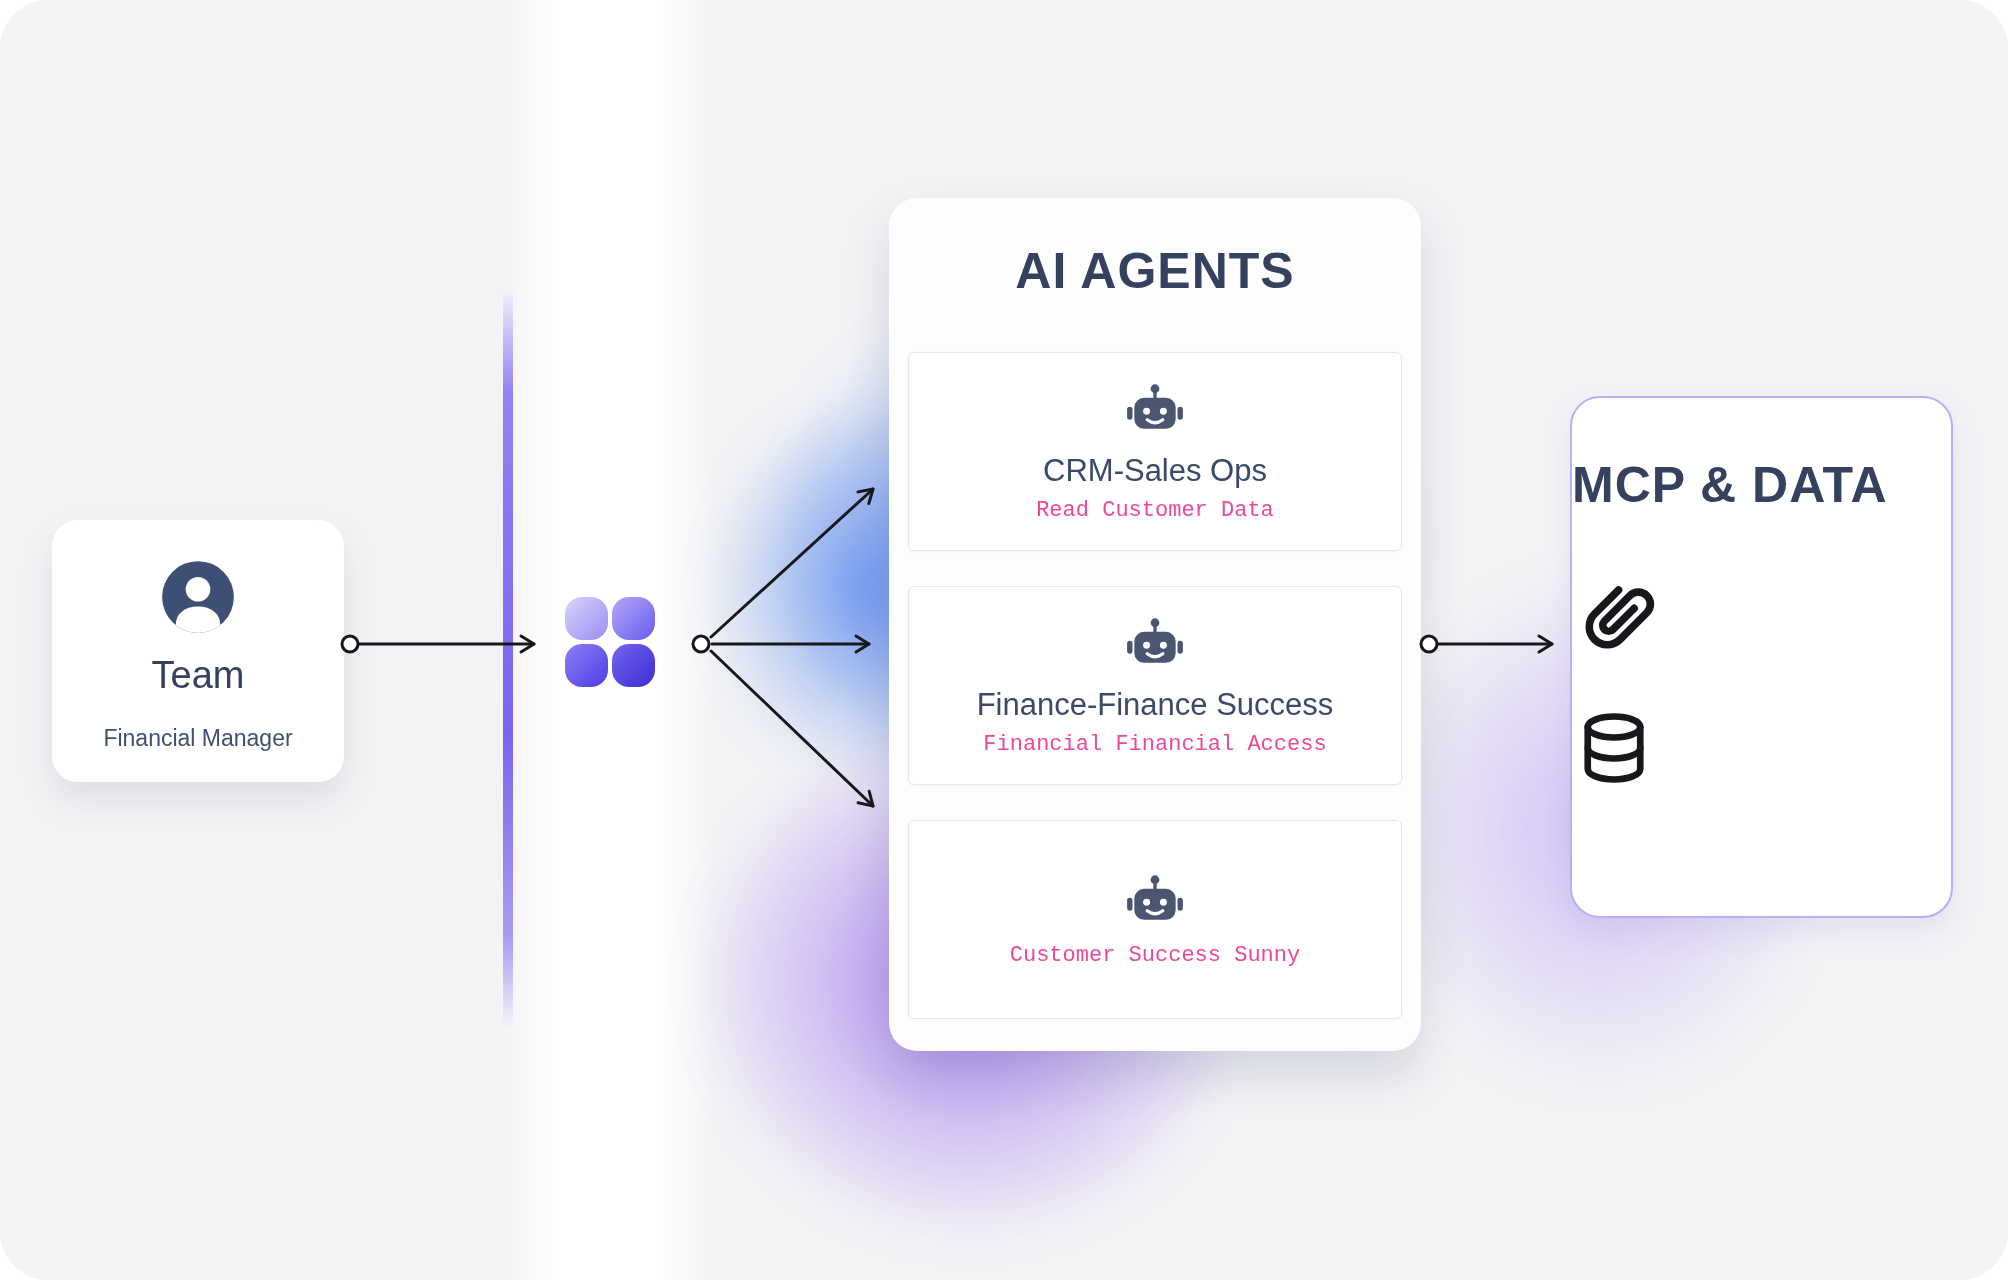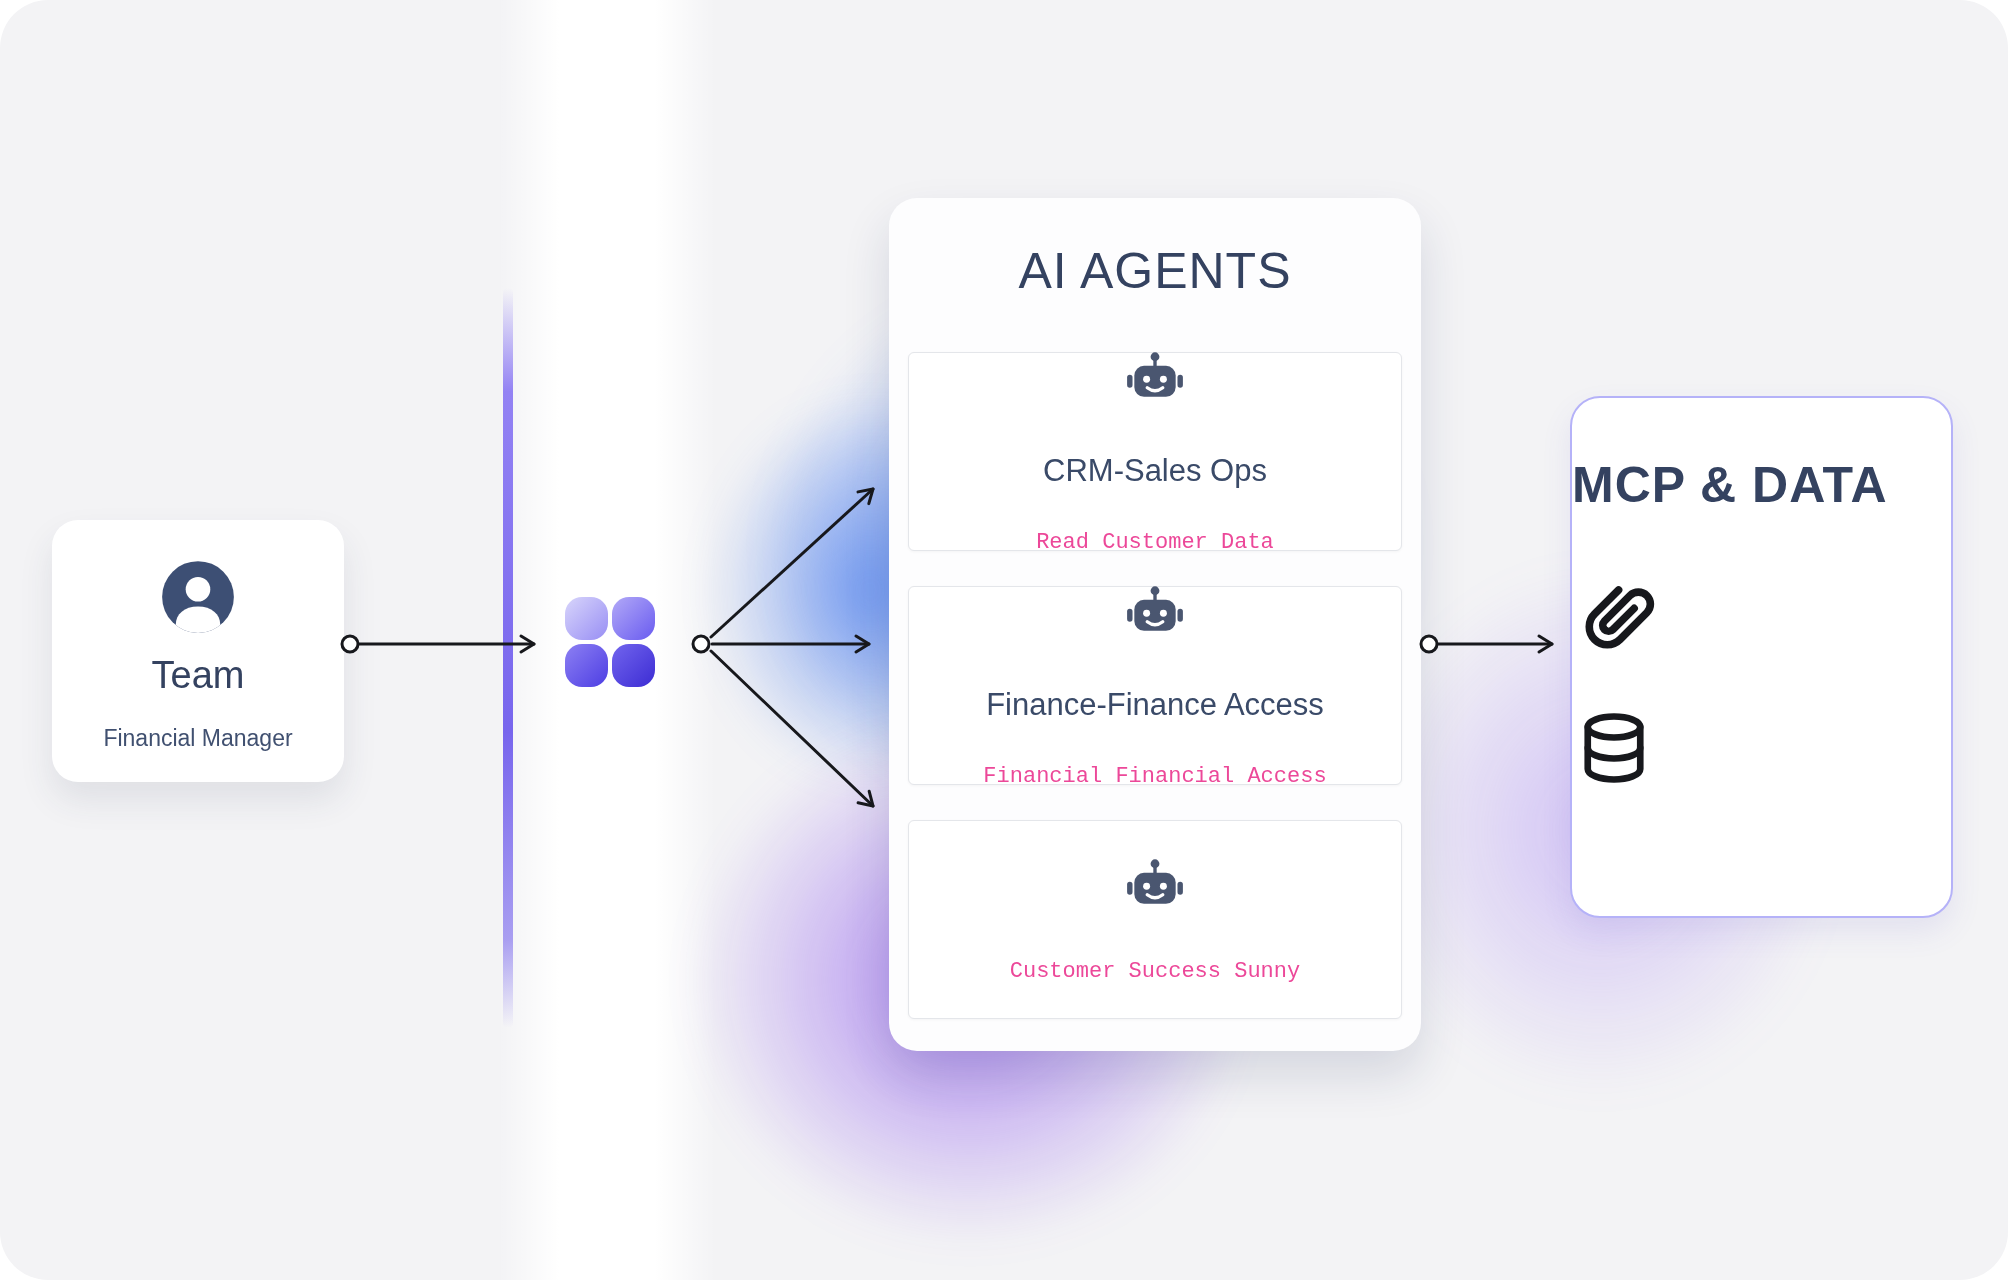--- a/index.html
+++ b/index.html
@@ -91,35 +91,34 @@
     width: 532px; height: 853px;
     background: #fdfdfe;
     border-radius: 28px;
     box-shadow: 0 24px 48px rgba(30,41,90,0.14);
     box-sizing: border-box;
     padding: 44px 19px 0 19px;
     z-index: 3;
   }
   .agents-title {
     text-align: center;
-    font-size: 50px; font-weight: 400; letter-spacing: 1px;
+    font-size: 50px; font-weight: 700; letter-spacing: 1px;
     color: #344260;
     margin-bottom: 52px;
   }
   .agent-card {
     background: #ffffff;
     border: 1px solid #e4e6ea;
     border-radius: 6px;
     box-shadow: 0 1px 3px rgba(0,0,0,0.04);
     height: 199px;
     margin-bottom: 35px;
     display: flex; flex-direction: column; align-items: center; justify-content: center;
     box-sizing: border-box;
     padding: 14px 10px;
-    gap: 32px;
   }
   .agent-card .robot { width: 62px; height: 62px; }
   .agent-title {
     margin-top: 10px;
     font-size: 31px; font-weight: 500; color: #3a4a68;
     white-space: nowrap;
   }
   .agent-subtitle {
     margin-top: 9px;
     font-size: 22px; font-weight: 400; color: #ec4899;
@@ -242,21 +241,21 @@
             <rect x="22.7" y="8" width="2.6" height="6"></rect>
             <rect x="8" y="13" width="32" height="24" rx="7.5"></rect>
             <rect x="2.4" y="20" width="4.2" height="10" rx="2.1"></rect>
             <rect x="41.4" y="20" width="4.2" height="10" rx="2.1"></rect>
           </g>
           <circle cx="17.5" cy="23.5" r="2.7" fill="#ffffff"></circle>
           <circle cx="30.5" cy="23.5" r="2.7" fill="#ffffff"></circle>
           <path d="M18 30 Q24 34.6 30 30" stroke="#ffffff" stroke-width="2.6" fill="none" stroke-linecap="round"></path>
         </svg>
       </span>
-      <div class="agent-title">Finance-Finance Access</div>
+      <div class="agent-title">Finance-Finance Success</div>
       <div class="agent-subtitle">Financial Financial Access</div>
     </div>
 
     <div class="agent-card">
       <span class="robot">
         <svg viewBox="0 0 48 48" width="62" height="62">
           <g fill="#4a5670">
             <circle cx="24" cy="6" r="3.4"></circle>
             <rect x="22.7" y="8" width="2.6" height="6"></rect>
             <rect x="8" y="13" width="32" height="24" rx="7.5"></rect>

